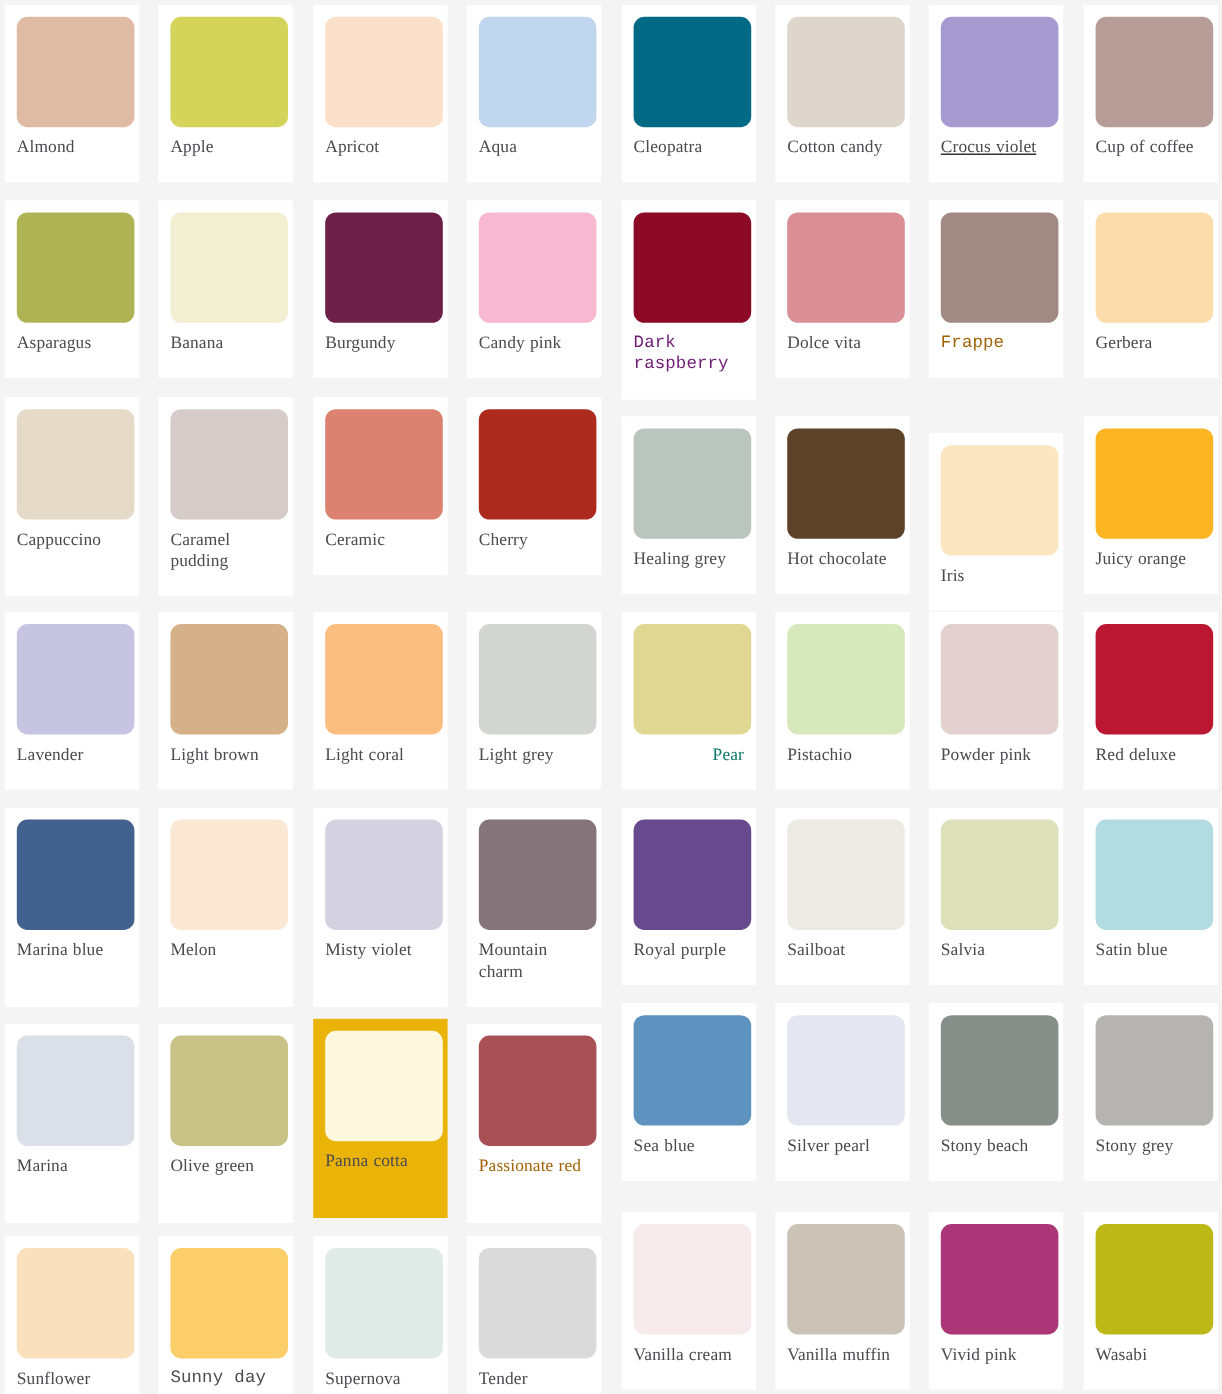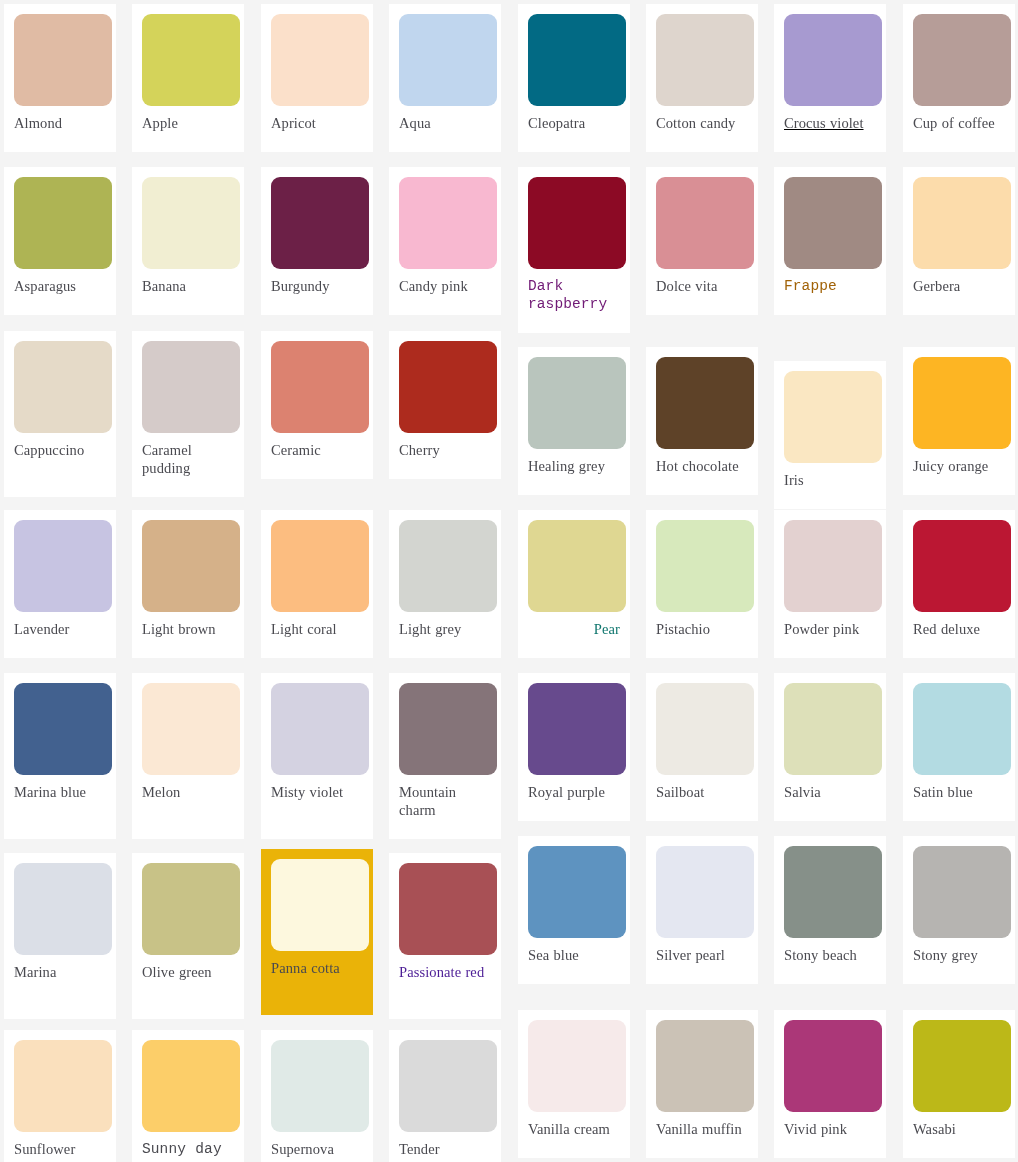--- a/index.html
+++ b/index.html
@@ -223,21 +223,21 @@
     <div class="swatch-card col-1" style="top: 853px; height: 166px; background: rgb(255, 255, 255);">
       <span class="swatch-chip" style="background: rgb(200, 194, 135);"></span>
       <span class="swatch-label" style="color: rgb(74, 74, 80);">Olive green</span>
     </div>
     <div class="swatch-card col-2" style="top: 849px; height: 166px; background: #eab308;">
       <span class="swatch-chip" style="background: rgb(253, 248, 222);"></span>
       <span class="swatch-label" style="color: rgb(74, 74, 80);">Panna cotta</span>
     </div>
     <div class="swatch-card col-3" style="top: 853px; height: 166px; background: rgb(255, 255, 255);">
       <span class="swatch-chip" style="background: rgb(168, 80, 85);"></span>
-      <span class="swatch-label" style="color: #4c1d95;">Passionate red</span>
+      <span class="swatch-label" style="color: #a16207;">Passionate red</span>
     </div>
     <div class="swatch-card col-4" style="top: 836px; height: 148px; background: rgb(255, 255, 255);">
       <span class="swatch-chip" style="background: rgb(94, 147, 192);"></span>
       <span class="swatch-label" style="color: rgb(74, 74, 80);">Sea blue</span>
     </div>
     <div class="swatch-card col-5" style="top: 836px; height: 148px; background: rgb(255, 255, 255);">
       <span class="swatch-chip" style="background: rgb(228, 231, 241);"></span>
       <span class="swatch-label" style="color: rgb(74, 74, 80);">Silver pearl</span>
     </div>
     <div class="swatch-card col-7" style="top: 836px; height: 148px; background: rgb(255, 255, 255);">

